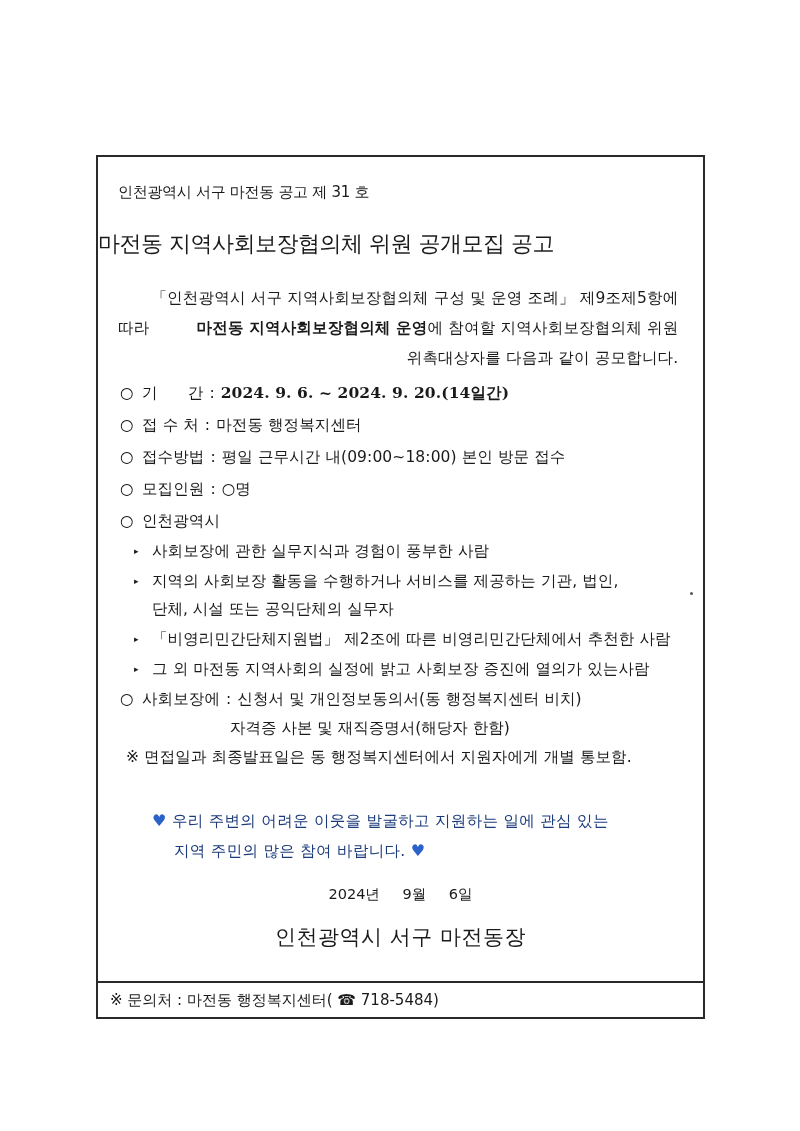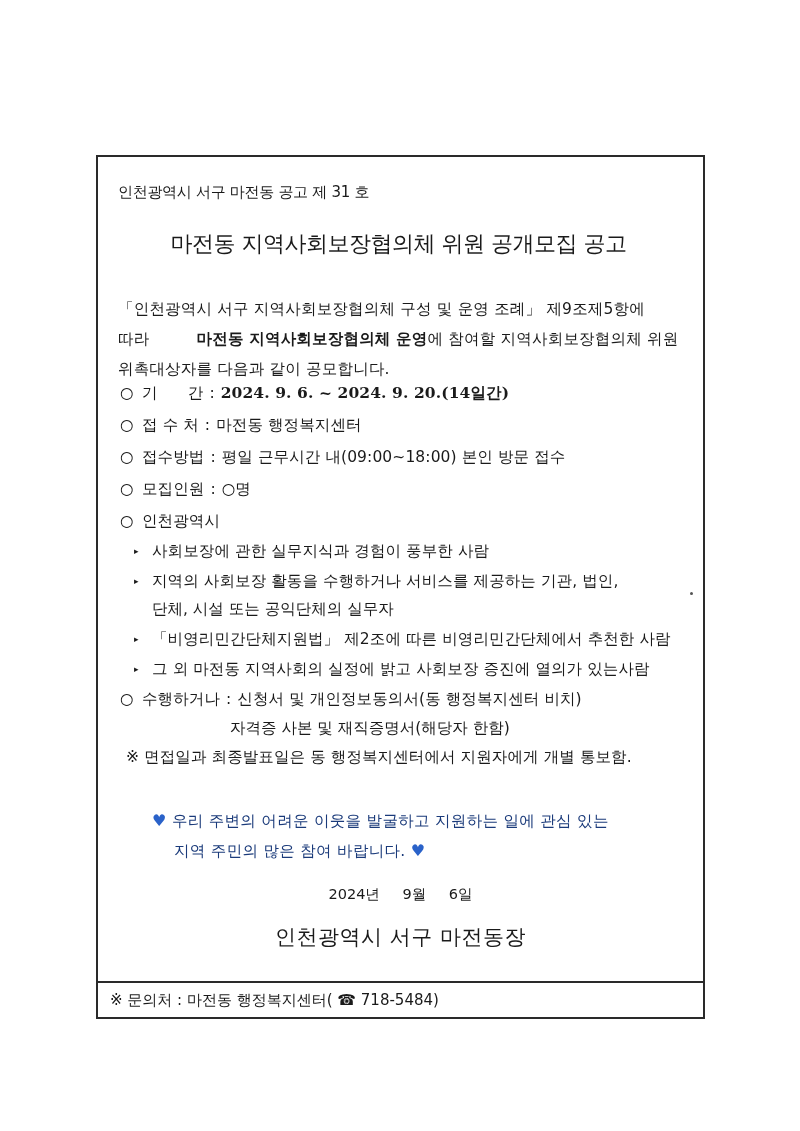--- a/index.html
+++ b/index.html
@@ -11,22 +11,22 @@
     .page-box {
       position: absolute; left: 96px; top: 155px; width: 609px; height: 864px;
       border: 2px solid #2a2a2a; box-sizing: border-box;
     }
     .footer-divider {
       position: absolute; left: 0; right: 0; top: 824px; height: 0;
       border-top: 2px solid #2a2a2a;
     }
     .abs { position: absolute; white-space: nowrap; }
     .notice-no { left: 20px; top: 26px; font-size: 15px; letter-spacing: -0.3px; }
-    .title { left: 0; right: 4px; top: 72px; text-align: center; font-size: 22px; letter-spacing: -0.5px; }
-    .intro { left: 20px; top: 137px; font-size: 15.5px; line-height: 30px; letter-spacing: 0.2px; }
+    .title { left: 0; right: 4px; top: 72px; text-align: left; font-size: 22px; letter-spacing: -0.5px; }
+    .intro { left: 20px; top: 126px; font-size: 15.5px; line-height: 30px; letter-spacing: 0.2px; text-align: right; }
     .intro .line { display: block; white-space: nowrap; }
     .intro b { font-weight: bold; margin-left: 42px; }
     .item { left: 22px; font-size: 15.5px; letter-spacing: 0.1px; }
     .item .mark { display: inline-block; width: 22px; }
     .item .label { display: inline-block; }
     .item .sep { display: inline-block; margin: 0 6px; }
     .item .val-bold { font-family: "DejaVu Serif", "Liberation Serif", serif; font-weight: bold; }
     .bullet { left: 36px; font-size: 15.5px; letter-spacing: 0.1px; }
     .bullet .tri { display: inline-block; width: 18px; font-size: 9px; vertical-align: 2px; }
     .bullet-cont { left: 54px; font-size: 15.5px; }
@@ -77,21 +77,21 @@
   </div>
   <div class="abs bullet-cont" style="top:442px">단체, 시설 또는 공익단체의 실무자</div>
   <div class="abs bullet" style="top:472px">
     <span class="tri">▸</span><span>「비영리민간단체지원법」 제2조에 따른 비영리민간단체에서 추천한 사람</span>
   </div>
   <div class="abs bullet" style="top:502px">
     <span class="tri">▸</span><span>그 외 마전동 지역사회의 실정에 밝고 사회보장 증진에 열의가 있는사람</span>
   </div>
 
   <div class="abs item" style="top:532px">
-    <span class="mark">○</span><span class="label">수행하거나</span><span class="sep">:</span><span>신청서 및 개인정보동의서(동 행정복지센터 비치)</span>
+    <span class="mark">○</span><span class="label">사회보장에</span><span class="sep">:</span><span>신청서 및 개인정보동의서(동 행정복지센터 비치)</span>
   </div>
   <div class="abs docs-cont" style="top:561px">자격증 사본 및 재직증명서(해당자 한함)</div>
 
   <div class="abs note" style="top:590px">※ 면접일과 최종발표일은 동 행정복지센터에서 지원자에게 개별 통보함.</div>
 
   <div class="abs appeal" style="top:654px">
     <span class="heart">♥</span>
     <span>우리 주변의 어려운 이웃을 발굴하고 지원하는 일에 관심 있는</span>
   </div>
   <div class="abs appeal" style="top:684px; left:76px">

